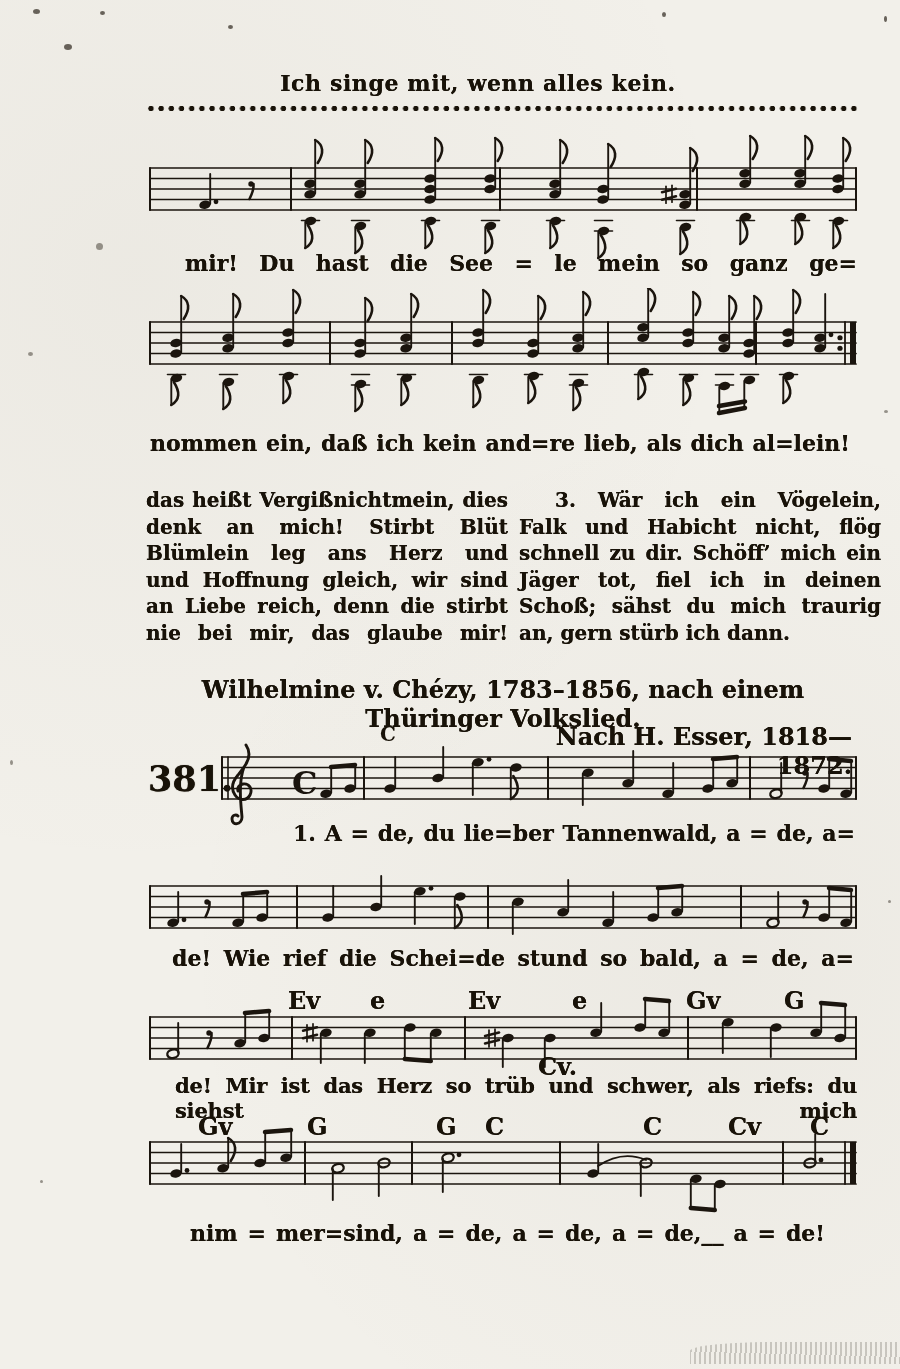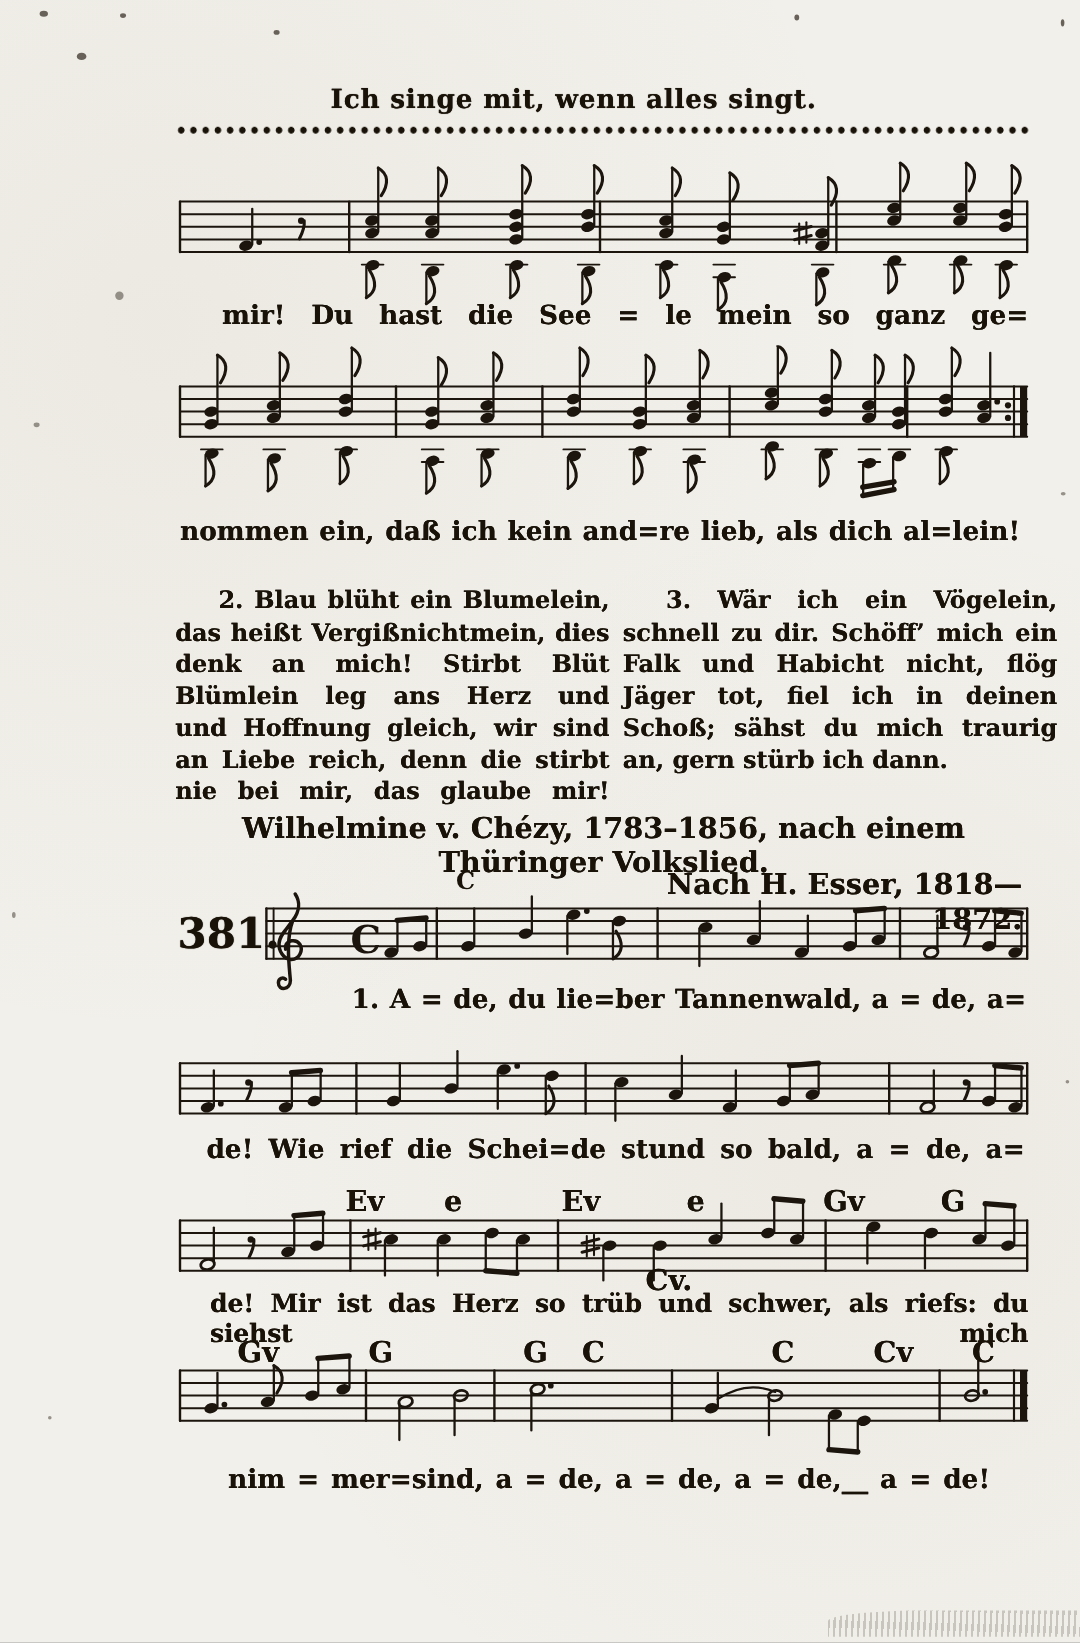--- a/index.html
+++ b/index.html
@@ -48,21 +48,21 @@
   <div class="speck" style="left:662px;top:12px;width:4px;height:5px"></div>
   <div class="speck" style="left:884px;top:16px;width:3px;height:6px"></div>
   <div class="speck" style="left:96px;top:243px;width:7px;height:7px;opacity:.5"></div>
   <div class="speck" style="left:28px;top:352px;width:5px;height:4px;opacity:.5"></div>
   <div class="speck" style="left:884px;top:410px;width:4px;height:3px;opacity:.5"></div>
   <div class="speck" style="left:10px;top:760px;width:3px;height:5px;opacity:.5"></div>
   <div class="speck" style="left:888px;top:900px;width:3px;height:3px;opacity:.5"></div>
   <div class="speck" style="left:40px;top:1180px;width:3px;height:3px;opacity:.5"></div>
   <div class="noise-band"></div>
 
-  <div class="title">Ich singe mit, wenn alles singt.</div>
+  <div class="title">Ich singe mit, wenn alles kein.</div>
   <div class="dotline"></div>
 
   <svg class="staff" viewBox="0 0 712 130" style="top:134px">
       <line x1="2" y1="34" x2="708" y2="34" stroke="#1b150e" stroke-width="1.7" stroke-linecap="round"></line>
       <line x1="2" y1="44.5" x2="708" y2="44.5" stroke="#1b150e" stroke-width="1.7" stroke-linecap="round"></line>
       <line x1="2" y1="55" x2="708" y2="55" stroke="#1b150e" stroke-width="1.7" stroke-linecap="round"></line>
       <line x1="2" y1="65.5" x2="708" y2="65.5" stroke="#1b150e" stroke-width="1.7" stroke-linecap="round"></line>
       <line x1="2" y1="76" x2="708" y2="76" stroke="#1b150e" stroke-width="1.7" stroke-linecap="round"></line>
       <line x1="2" y1="34" x2="2" y2="76" stroke="#1b150e" stroke-width="2" stroke-linecap="round"></line>
       <line x1="143" y1="34" x2="143" y2="76" stroke="#1b150e" stroke-width="2" stroke-linecap="round"></line>
@@ -286,32 +286,31 @@
       <ellipse cx="672" cy="49.75" rx="5.8" ry="4.2" transform="rotate(-14 672 49.75)" fill="#1b150e" stroke="#1b150e" stroke-width="0"></ellipse>
       <ellipse cx="672" cy="60.25" rx="5.8" ry="4.2" transform="rotate(-14 672 60.25)" fill="#1b150e" stroke="#1b150e" stroke-width="0"></ellipse>
       <circle cx="683" cy="46.75" r="2.4" fill="#1b150e"></circle>
       <line x1="677.2" y1="59.25" x2="677.2" y2="6" stroke="#1b150e" stroke-width="1.9" stroke-linecap="round"></line>
       <line x1="571" y1="125" x2="597" y2="120" stroke="#1b150e" stroke-width="4.5" stroke-linecap="round"></line>
       <line x1="571" y1="118" x2="597" y2="113.5" stroke="#1b150e" stroke-width="4.5" stroke-linecap="round"></line>
     </svg>
   <div class="lyric" style="left:150px;top:430px;width:700px">nommen ein, daß ich kein and=re lieb, als dich al=lein!</div>
 
   <div class="verse" style="left:146px;top:487px">
-    <div class="vline first">2. Blau blüht ein Blumelein,</div>
     <div class="vline">das heißt Vergißnichtmein, dies</div>
     <div class="vline">denk an mich!  Stirbt Blüt</div>
     <div class="vline">Blümlein leg ans Herz und</div>
     <div class="vline">und Hoffnung gleich, wir sind</div>
     <div class="vline">an Liebe reich, denn die stirbt</div>
     <div class="vline">nie bei mir, das glaube mir!</div>
   </div>
   <div class="verse" style="left:519px;top:487px">
     <div class="vline first">3. Wär ich ein Vögelein,</div>
+    <div class="vline">Falk und Habicht nicht, flög</div>
     <div class="vline">schnell zu dir.  Schöff’ mich ein</div>
-    <div class="vline">Falk und Habicht nicht, flög</div>
     <div class="vline">Jäger tot, fiel ich in deinen</div>
     <div class="vline">Schoß; sähst du mich traurig</div>
     <div class="vline last">an, gern stürb ich dann.</div>
   </div>
   <div class="attr">Wilhelmine v. Chézy, 1783–1856, nach einem Thüringer Volkslied.</div>
 
   <div class="chordtop">C</div>
   <div class="credit">Nach H. Esser, 1818—1872.</div>
   <div class="songnum">381.</div>
 

